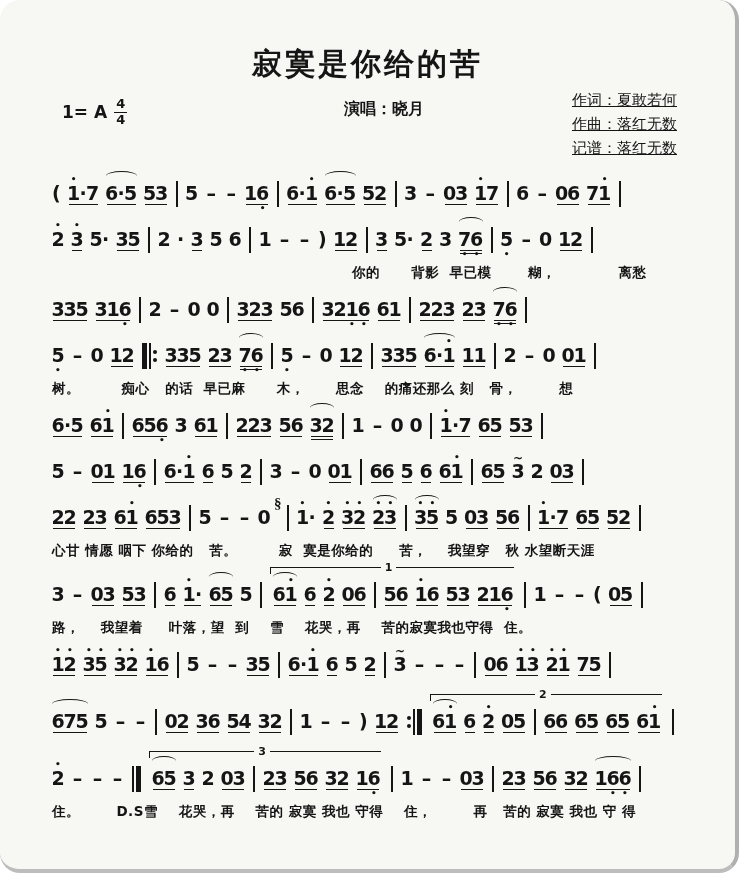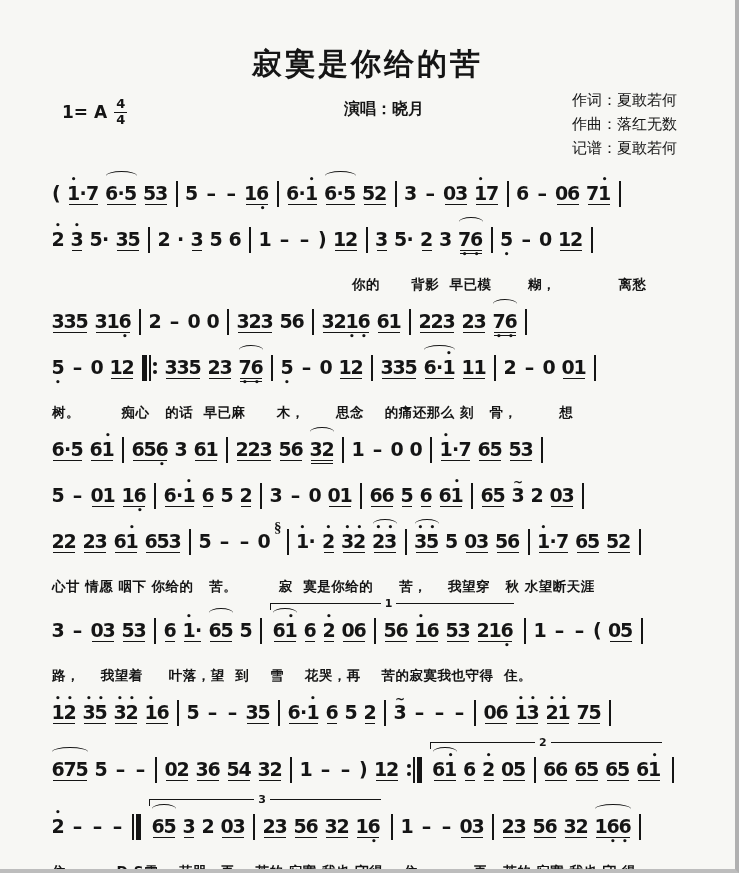--- a/index.html
+++ b/index.html
@@ -1,27 +1,27 @@
 <!DOCTYPE html>
 <html><head>
 <meta charset="utf-8">
 <style>
   html,body{margin:0;padding:0;background:#ffffff;}
   .page{width:739px;height:873px;box-sizing:border-box;background:#f7f7f4;position:relative;
         overflow:hidden;font-family:"DejaVu Sans",sans-serif;color:#151515;
-        border-right:4px solid #b0b0b0;border-bottom:4px solid #bdbdbd;}
+        border-right:4px solid #b0b0b0;border-bottom:4px solid #bdbdbd;border-radius:20px;}
   .title{text-align:center;font-size:30px;font-weight:bold;letter-spacing:3px;padding-top:44px;}
   .meta{position:relative;height:76px;margin-top:4px;}
   .key{position:absolute;left:62px;top:8px;font-weight:bold;font-size:17px;display:flex;gap:7px;align-items:center;}
   .frac{display:inline-flex;flex-direction:column;align-items:center;font-size:13px;font-weight:bold;line-height:1.05;}
   .frac i{font-style:normal;}
   .frac i:first-child{border-bottom:1.6px solid #151515;padding:0 2px 1px;}
   .singer{position:absolute;left:344px;top:10px;font-size:16px;font-weight:bold;font-family:"Liberation Serif",serif;}
   .credits{position:absolute;right:58px;top:2px;display:flex;flex-direction:column;gap:5px;
-           font-size:15px;font-family:"Liberation Serif",serif;}
+           font-size:15px;font-family:"Liberation Serif",serif;text-decoration:underline;}
   #score{margin:2px 30px 0 52px;}
   .sys{margin-top:9px;}
   #score .sys:nth-child(1){margin-top:10px;}
   #score .sys:nth-child(8){margin-top:16px;}
   #score .sys:nth-child(10){margin-top:20px;}
   #score .sys:nth-child(11){margin-top:20px;}
   #score .sys:nth-child(12){margin-top:14px;}
   .mrow{display:flex;align-items:center;gap:7px;}
   .tok{position:relative;display:inline-flex;}
   .nc{display:inline-flex;flex-direction:column;align-items:center;width:12px;}
@@ -38,41 +38,41 @@
   .bar.thick{width:5px;}
   .rdots{display:flex;flex-direction:column;gap:4px;margin:0 1px;}
   .rd{width:4px;height:4px;border-radius:50%;background:#151515;}
   .par{font-size:19px;font-weight:bold;line-height:21px;}
   .segno{font-size:15px;font-weight:bold;transform:translateY(-14px);margin:0 -3px;font-family:"Liberation Serif",serif;}
   .ending{position:relative;display:inline-flex;align-items:center;gap:7px;padding:0 3px;}
   .ending::after{content:"";position:absolute;left:0;right:2px;top:-9px;height:6px;
                  border-top:1.7px solid #151515;border-left:1.7px solid #151515;}
   .ending::before{content:attr(data-n);position:absolute;top:-15px;left:45%;font-size:11px;font-weight:bold;
                   background:#f7f7f4;padding:0 4px;z-index:1;}
-  .lyr{white-space:pre;font-size:13.5px;font-weight:bold;margin-top:18px;letter-spacing:0.5px;}
+  .lyr{white-space:pre;font-size:13.5px;font-weight:bold;margin-top:6px;letter-spacing:0.5px;}
   .lyr.ind{padding-left:300px;}
 </style>
 </head>
 <body>
 
 <div class="page">
   <div class="title">寂寞是你给的苦</div>
   <div class="meta">
     <div class="key">
       <span>1= A</span>
       <span class="frac">
         <i>4</i>
         <i>4</i>
       </span>
     </div>
     <div class="singer">演唱：晓月</div>
     <div class="credits">
       <div>作词：夏敢若何</div>
       <div>作曲：落红无数</div>
-      <div>记谱：夏敢若何</div>
+      <div>记谱：落红无数</div>
     </div>
   </div>
   <div id="score">
       <div class="sys">
         <div class="mrow">
           <span class="par">(</span>
           <span class="tok u1">
             <span class="nc">
               <i class="ab">•</i>
               <b class="dg">1</b>

